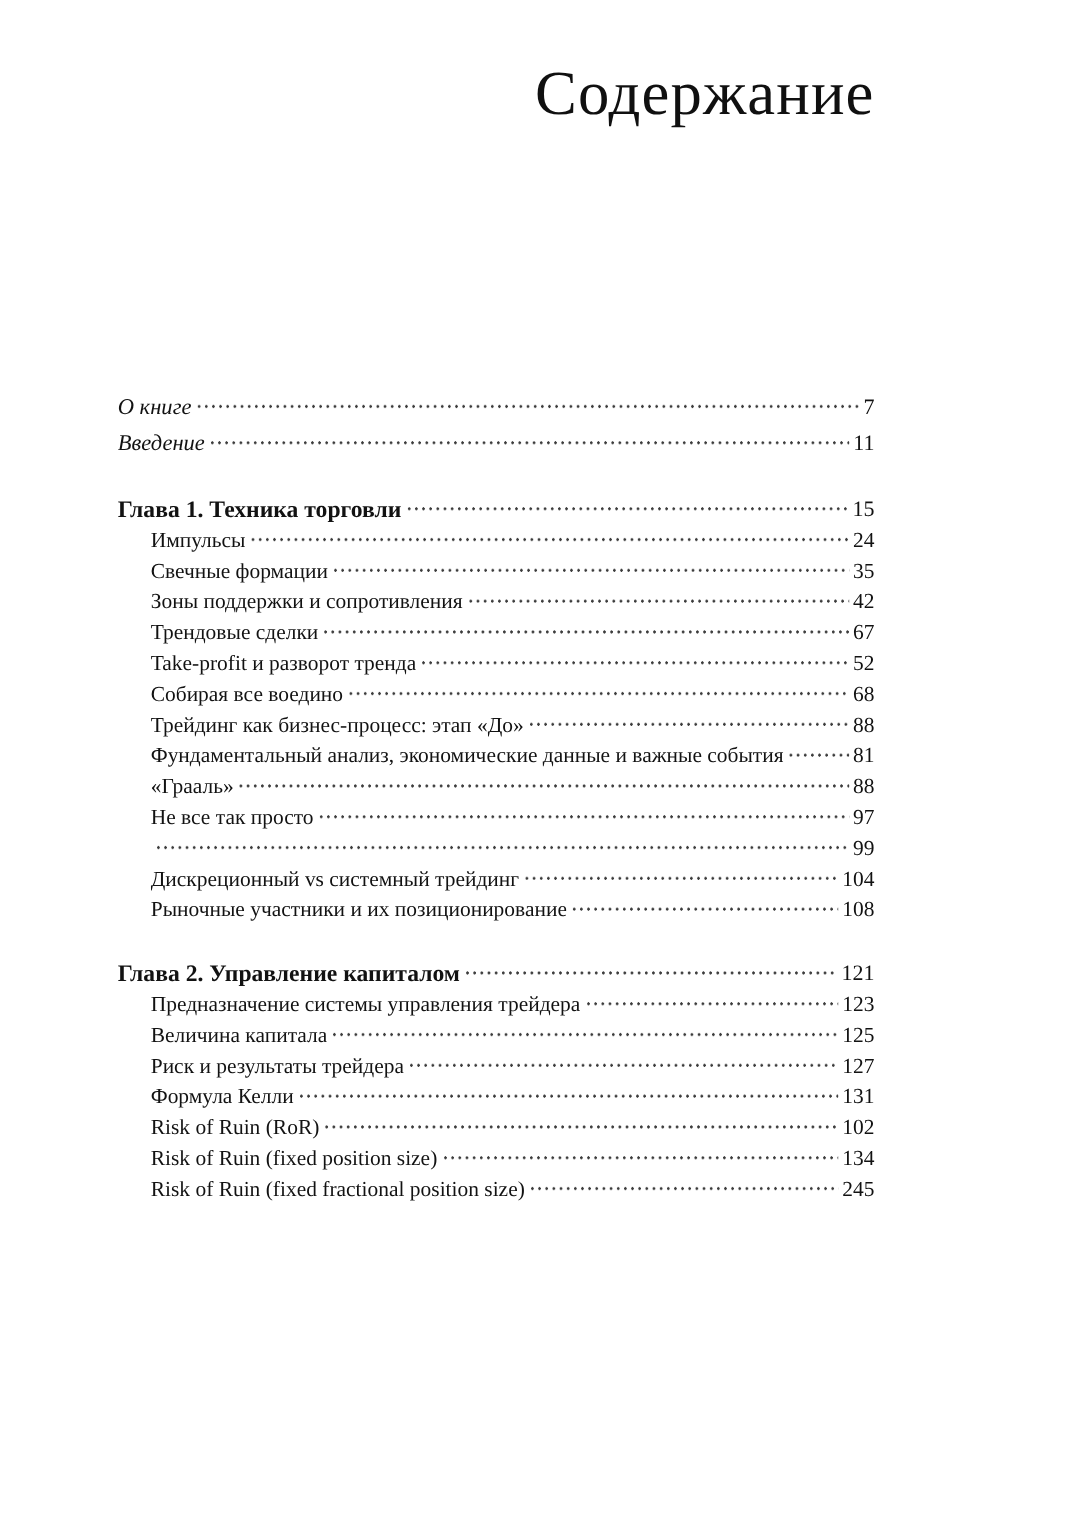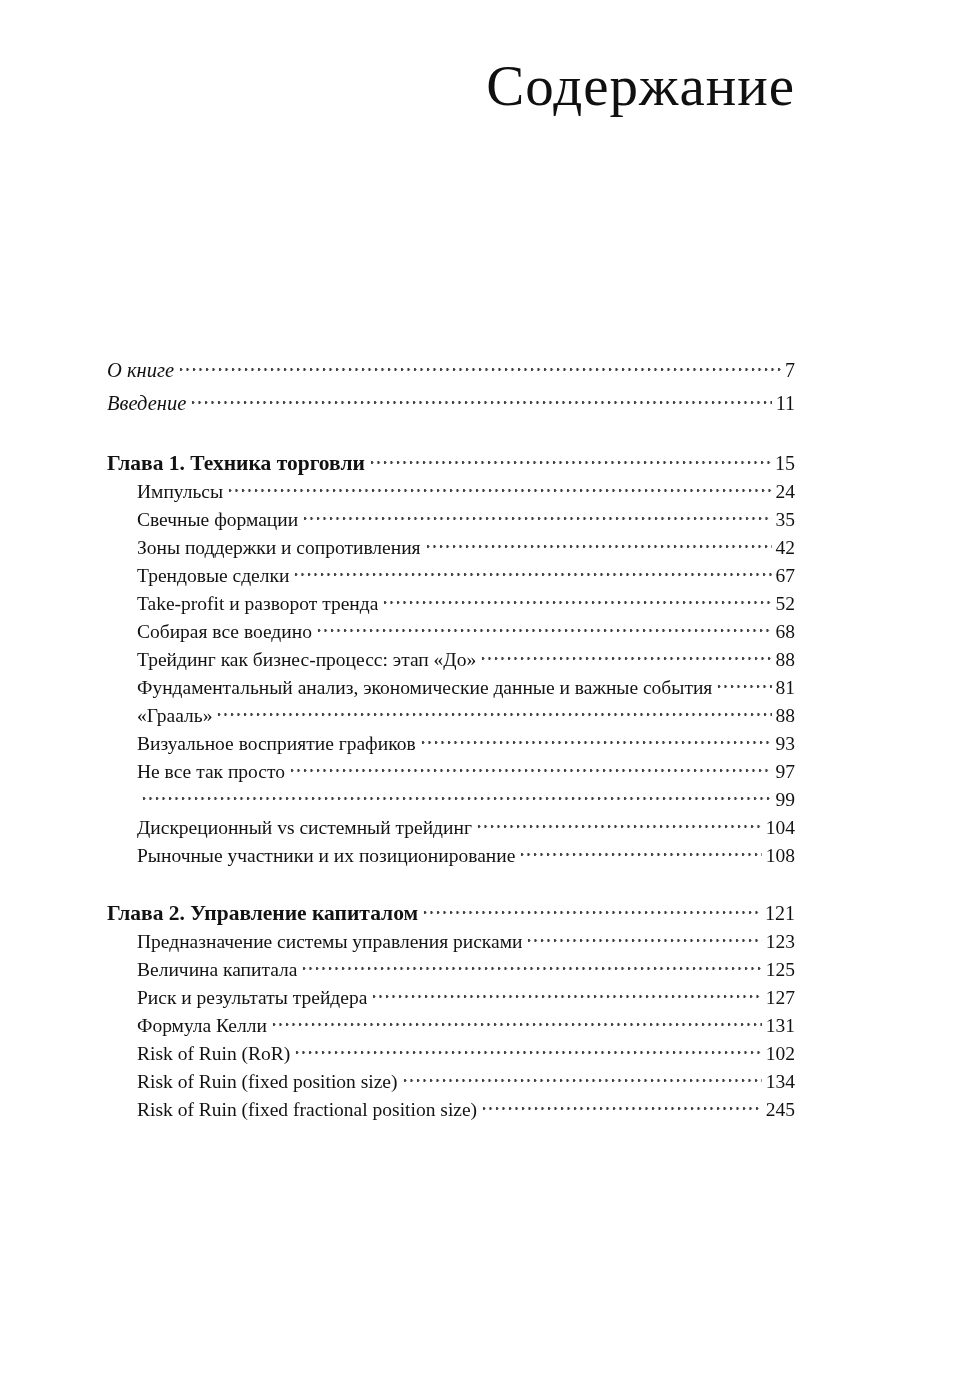--- a/index.html
+++ b/index.html
@@ -154,25 +154,20 @@
           <span class="toc-label">Фундаментальный анализ, экономические данные и важные события</span>
           <span class="leader"></span>
           <span class="toc-page">81</span>
         </div>
         <div class="toc-row item-row">
           <span class="toc-label">«Грааль»</span>
           <span class="leader"></span>
           <span class="toc-page">88</span>
         </div>
         <div class="toc-row item-row">
-          <span class="toc-label">Визуальное восприятие графиков</span>
-          <span class="leader"></span>
-          <span class="toc-page">93</span>
-        </div>
-        <div class="toc-row item-row">
           <span class="toc-label">Не все так просто</span>
           <span class="leader"></span>
           <span class="toc-page">97</span>
         </div>
         <div class="toc-row item-row">
           <span class="leader"></span>
           <span class="toc-page">99</span>
         </div>
         <div class="toc-row item-row">
           <span class="toc-label">Дискреционный vs системный трейдинг</span>
@@ -185,21 +180,21 @@
           <span class="toc-page">108</span>
         </div>
       </div>
       <div class="chapter-block">
         <div class="toc-row chapter-row">
           <span class="toc-label">Глава 2. Управление капиталом</span>
           <span class="leader"></span>
           <span class="toc-page">121</span>
         </div>
         <div class="toc-row item-row">
-          <span class="toc-label">Предназначение системы управления рисками</span>
+          <span class="toc-label">Предназначение системы управления трейдера</span>
           <span class="leader"></span>
           <span class="toc-page">123</span>
         </div>
         <div class="toc-row item-row">
           <span class="toc-label">Величина капитала</span>
           <span class="leader"></span>
           <span class="toc-page">125</span>
         </div>
         <div class="toc-row item-row">
           <span class="toc-label">Риск и результаты трейдера</span>

